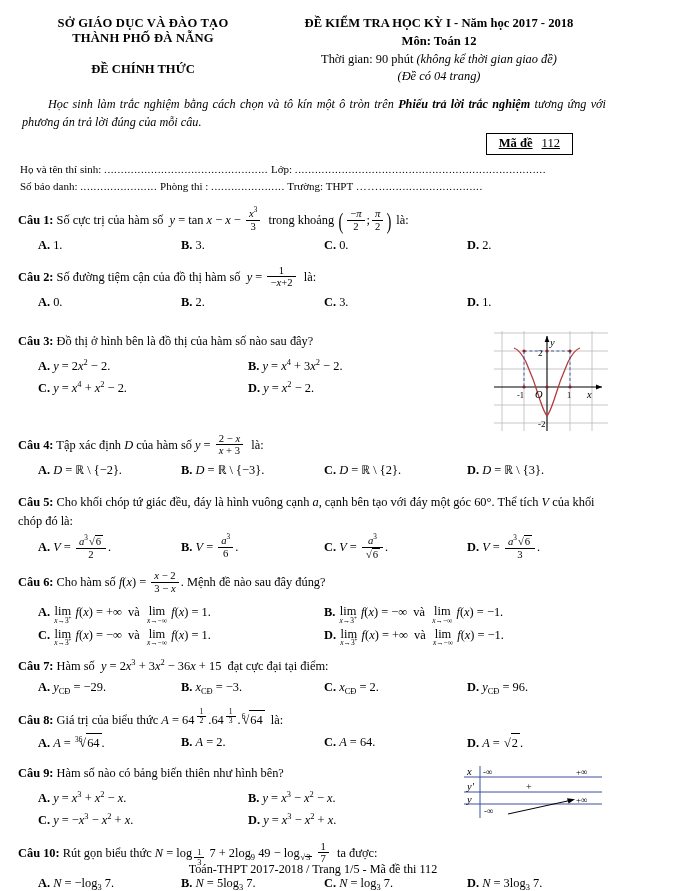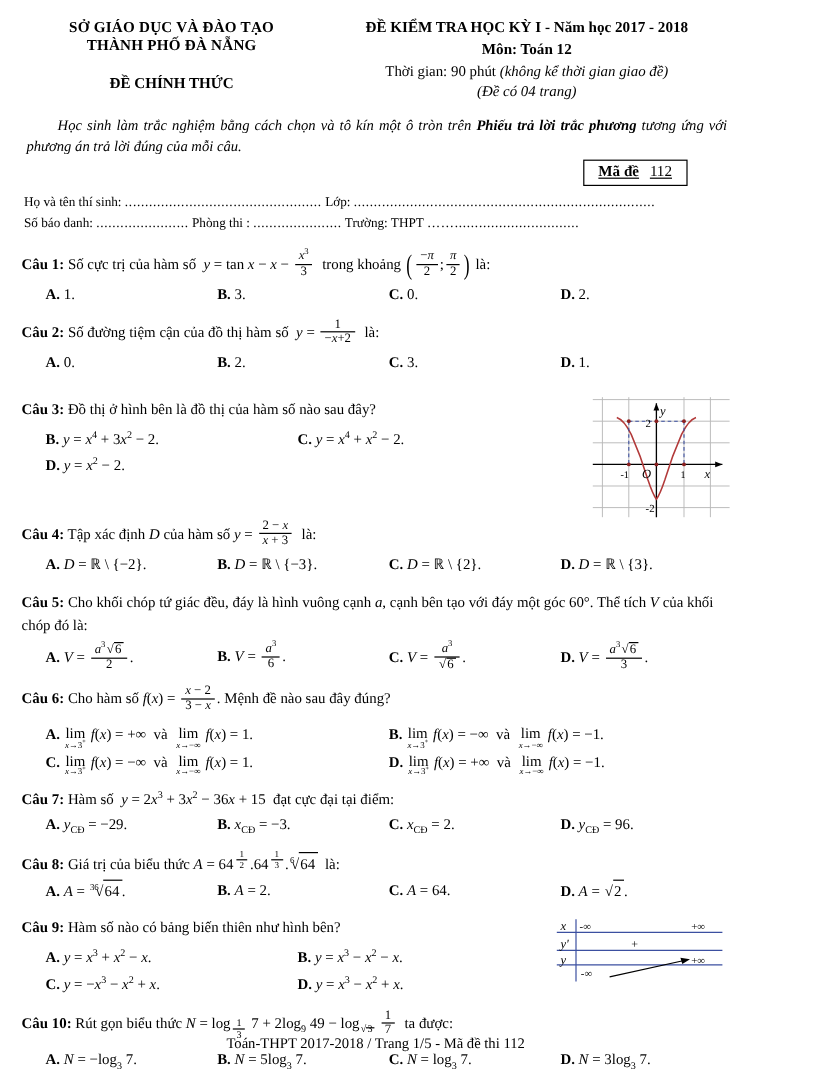--- a/index.html
+++ b/index.html
@@ -101,21 +101,21 @@
       <div class="hdr-r2">Môn: Toán 12</div>
       <div class="hdr-r3">
         <span class="b">Thời gian: 90 phút</span>
         <span class="ital">(không kể thời gian giao đề)</span>
       </div>
       <div class="hdr-r4">(Đề có 04 trang)</div>
     </div>
   </div>
 
   <div class="instruction">
-    <span class="instr-indent"></span><span>Học sinh làm  trắc nghiệm bằng cách chọn và tô kín một ô tròn trên </span><span class="strong">Phiếu trả lời trắc phương</span><span> tương ứng với phương án trả lời đúng của mỗi câu.</span>
+    <span class="instr-indent"></span><span>Học sinh làm  trắc nghiệm bằng cách chọn và tô kín một ô tròn trên </span><span class="strong">Phiếu trả lời trắc nghiệm</span><span> tương ứng với phương án trả lời đúng của mỗi câu.</span>
   </div>
 
   <div class="code-row">
     <div class="code-box">
       <span>Mã đề</span><span class="num">112</span>
     </div>
   </div>
 
   <div class="idlines">
     <div>
@@ -165,20 +165,21 @@
         <div class="opt"><span class="ol">D.</span> 1.</div>
       </div>
     </div>
 
     <div class="q" style="margin-top:20px;">
       <div class="qstem" style="padding-right:130px;">
         <span class="lbl">Câu 3:</span>
         Đồ thị ở hình bên là đồ thị của hàm số nào sau đây?
       </div>
       <div class="opts two" style="width:420px;">
+        <div class="opt"><span class="ol">A.</span> <span class="mi">y</span> = 2<span class="mi">x</span><sup>2</sup> − 2.</div>
         <div class="opt"><span class="ol">B.</span> <span class="mi">y</span> = <span class="mi">x</span><sup>4</sup> + 3<span class="mi">x</span><sup>2</sup> − 2.</div>
         <div class="opt"><span class="ol">C.</span> <span class="mi">y</span> = <span class="mi">x</span><sup>4</sup> + <span class="mi">x</span><sup>2</sup> − 2.</div>
         <div class="opt"><span class="ol">D.</span> <span class="mi">y</span> = <span class="mi">x</span><sup>2</sup> − 2.</div>
       </div>
 
       <div class="fig-graph" style="top:-4px;">
         <svg width="118" height="105" viewBox="0 0 118 105">
           <g stroke="#b9b9b9" stroke-width="0.8">
             <line x1="2" y1="5" x2="116" y2="5"></line>
             <line x1="2" y1="23" x2="116" y2="23"></line>

